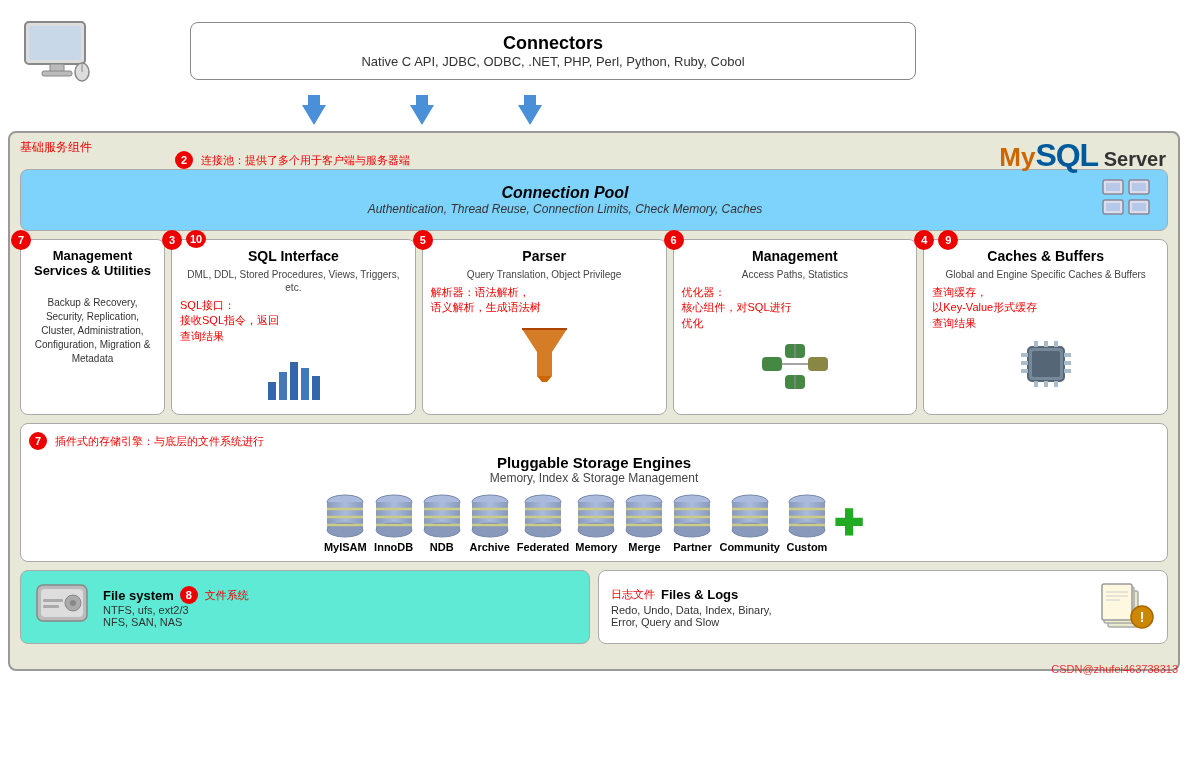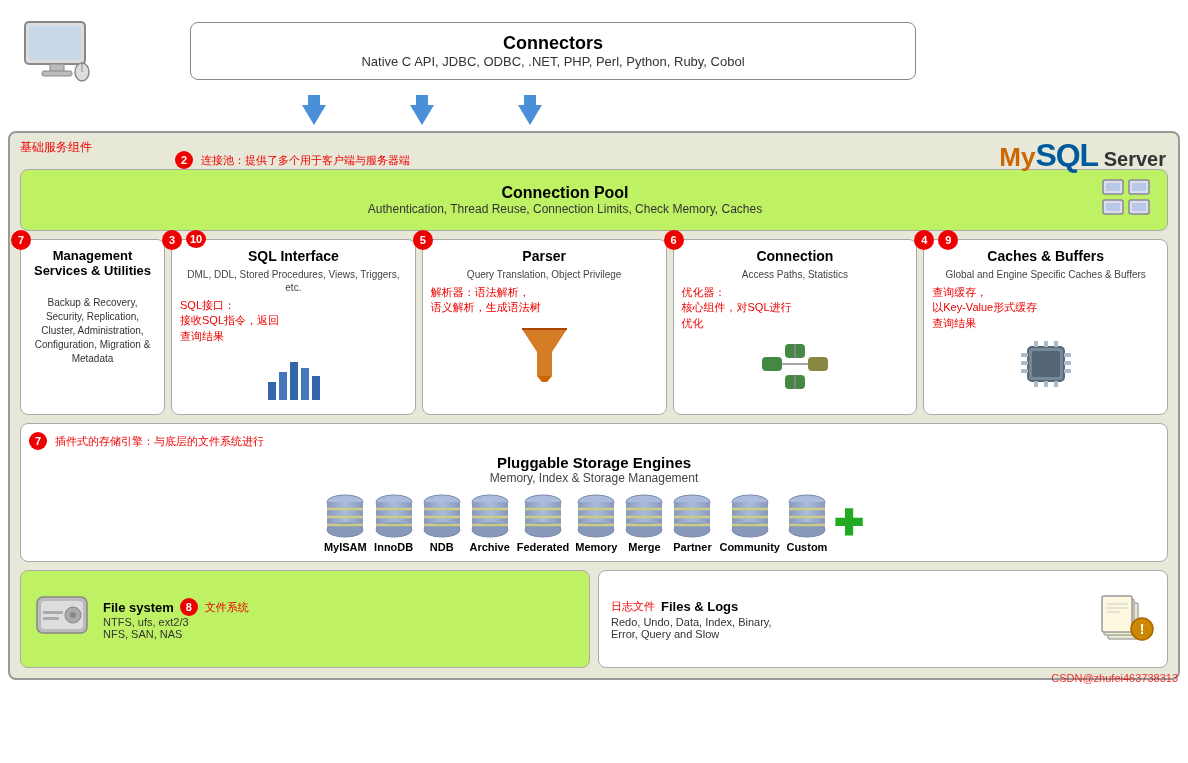--- a/index.html
+++ b/index.html
@@ -59,28 +59,29 @@
       min-height: 540px;
     }
 
     .base-label {
       color: #e00;
       font-size: 12px;
       margin-bottom: 2px;
     }
 
     .connection-pool-box {
-      background: #bef264;
+      background: #7dd3fc;
       border: 1.5px solid #aaa;
       border-radius: 8px;
       padding: 8px 16px;
       margin-bottom: 8px;
       display: flex;
       align-items: center;
       justify-content: space-between;
+      font-style: italic;
     }
 
     .connection-pool-text {
       text-align: center;
       flex: 1;
     }
 
     .cp-title {
       font-size: 16px;
       font-weight: bold;
@@ -192,25 +193,25 @@
       font-weight: bold;
       gap: 2px;
     }
 
     .bottom-row {
       display: flex;
       gap: 8px;
     }
 
     .filesystem-box {
-      background: #bef264;
+      background: #5eead4;
       border: 1.5px solid #aaa;
       border-radius: 8px;
       flex: 1;
-      padding: 20px 12px;
+      padding: 8px 12px;
       display: flex;
       align-items: center;
       gap: 10px;
       position: relative;
     }
 
     .fs-text .fs-title {
       font-size: 13px;
       font-weight: bold;
     }
@@ -402,21 +403,21 @@
           <svg width="55" height="60" viewBox="0 0 55 60">
             <polygon points="5,5 50,5 35,28 35,52 20,52 20,28" fill="#cc6600" opacity="0.85"></polygon>
             <polygon points="20,52 35,52 30,58 25,58" fill="#cc6600"></polygon>
             <line x1="5" y1="5" x2="50" y2="5" stroke="#aa4400" stroke-width="2"></line>
           </svg>
         </div>
       </div>
 
       <div class="component-panel" style="position:relative;">
         <div style="position:absolute; top:-10px; left:-10px; background:#e00; color:#fff; border-radius:50%; width:20px; height:20px; font-size:11px; font-weight:bold; display:flex; align-items:center; justify-content:center;">6</div>
-        <div class="panel-title">Connection</div>
+        <div class="panel-title">Management</div>
         <div class="panel-sub">Access Paths, Statistics</div>
         <div class="panel-annotation">优化器：<br>核心组件，对SQL进行<br>优化</div>
 
         <div class="panel-icon">
           <svg width="70" height="55" viewBox="0 0 70 55">
             <rect x="2" y="18" width="20" height="14" rx="4" fill="#448844"></rect>
             <rect x="48" y="18" width="20" height="14" rx="4" fill="#888844"></rect>
             <rect x="25" y="5" width="20" height="14" rx="4" fill="#448844"></rect>
             <rect x="25" y="36" width="20" height="14" rx="4" fill="#448844"></rect>
             <line x1="22" y1="25" x2="48" y2="25" stroke="#888" stroke-width="1.5"></line>

